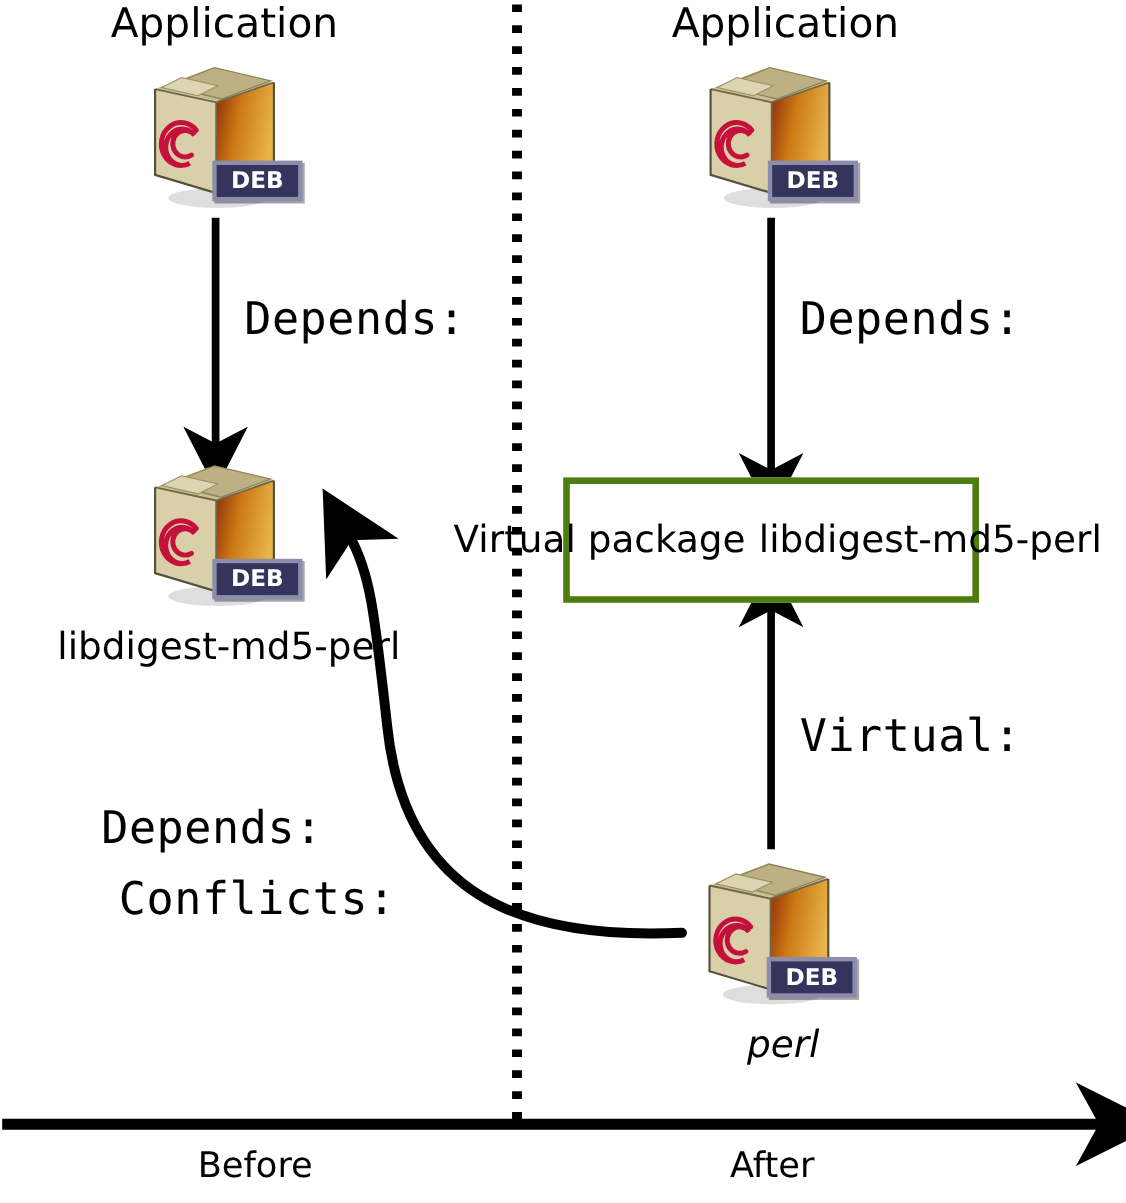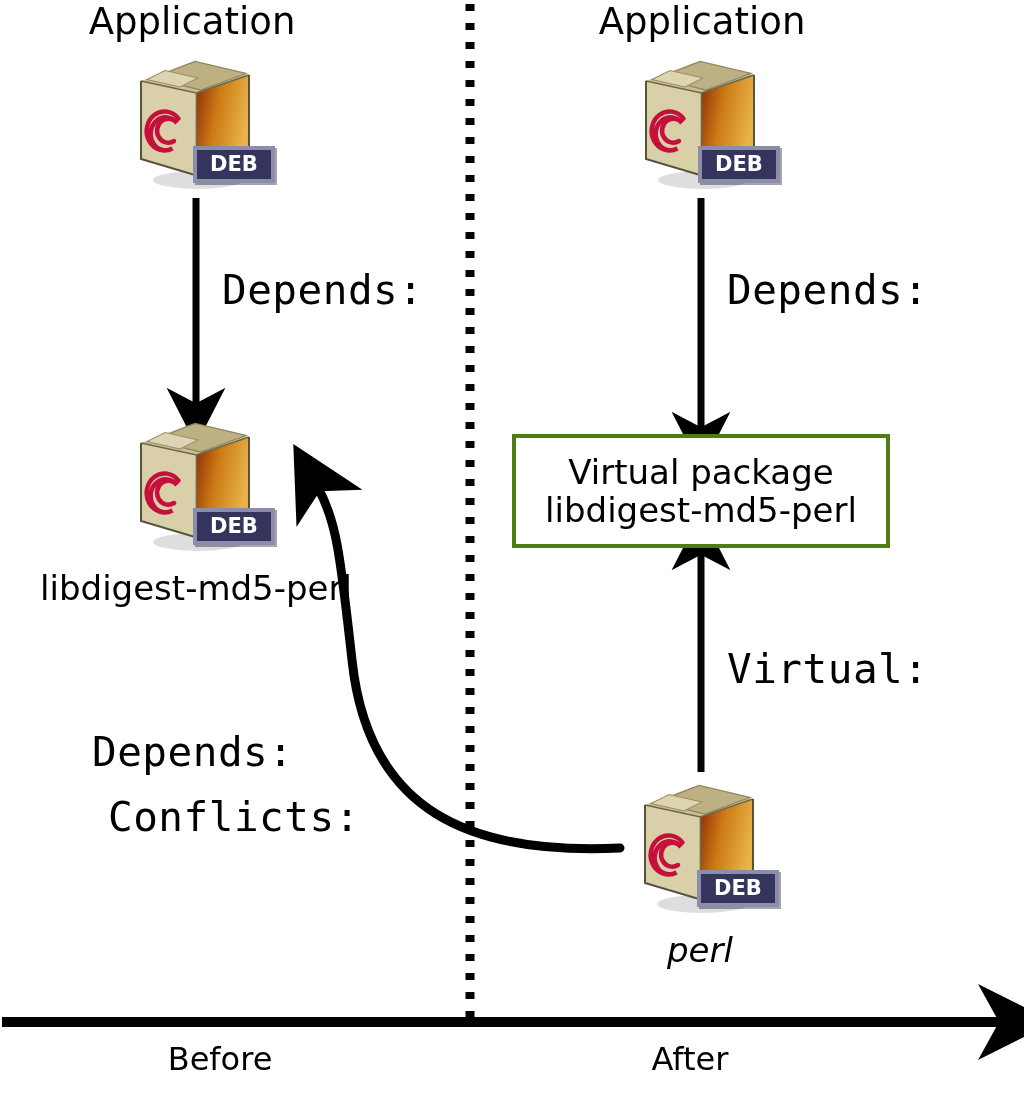--- a/index.html
+++ b/index.html
@@ -20,44 +20,44 @@
   }
   .abs { position: absolute; }
 
   
   .label-sans {
     font-family: "DejaVu Sans", sans-serif;
     color: #000000;
     white-space: nowrap;
     text-align: center;
     line-height: 1.06;
+    margin-left: 12px;
   }
   .label-mono {
     font-family: "DejaVu Sans Mono", monospace;
     color: #000000;
     white-space: nowrap;
     letter-spacing: 0.5px;
   }
   .t-application { font-size: 37px; }
   .t-pkgname     { font-size: 34px; }
   .t-axis        { font-size: 32px; }
   .t-relation    { font-size: 41px; }
   .t-boxline     { font-size: 34px; }
 
   
   #virtual-box {
     left: 512px;
     top: 434px;
     width: 378px;
     height: 114px;
-    border: 4px solid #4d7c0f;
+    border: 6px solid #4d7c0f;
     background: #ffffff;
     box-sizing: border-box;
     display: flex;
-    flex-direction: column;
     align-items: center;
     justify-content: center;
   }
   #virtual-box .t-boxline { line-height: 1.12; }
 
   
   .deb-pkg {
     width: 150px;
     height: 150px;
   }

